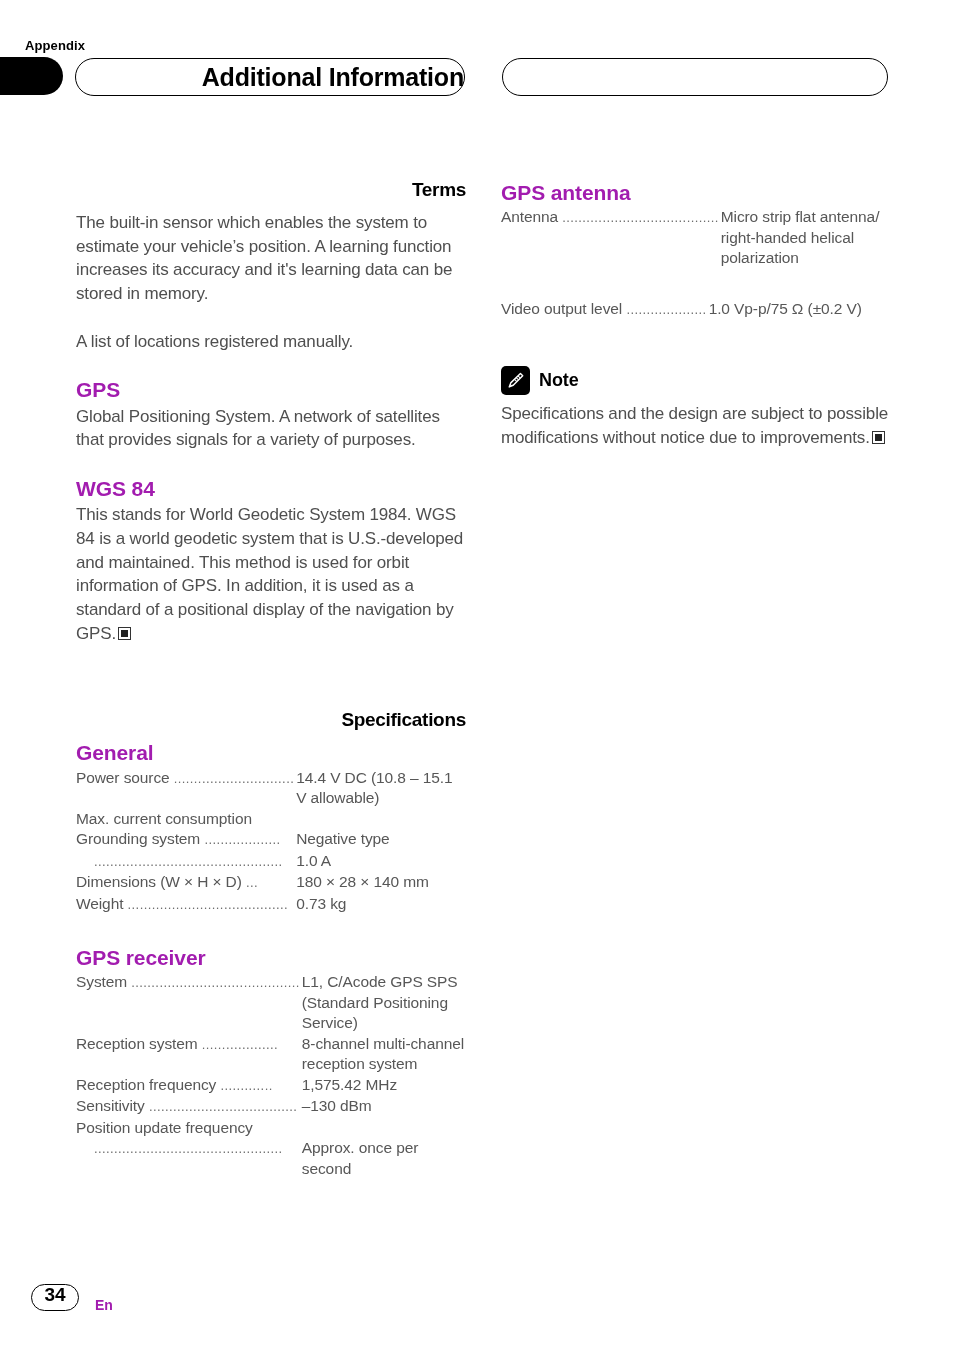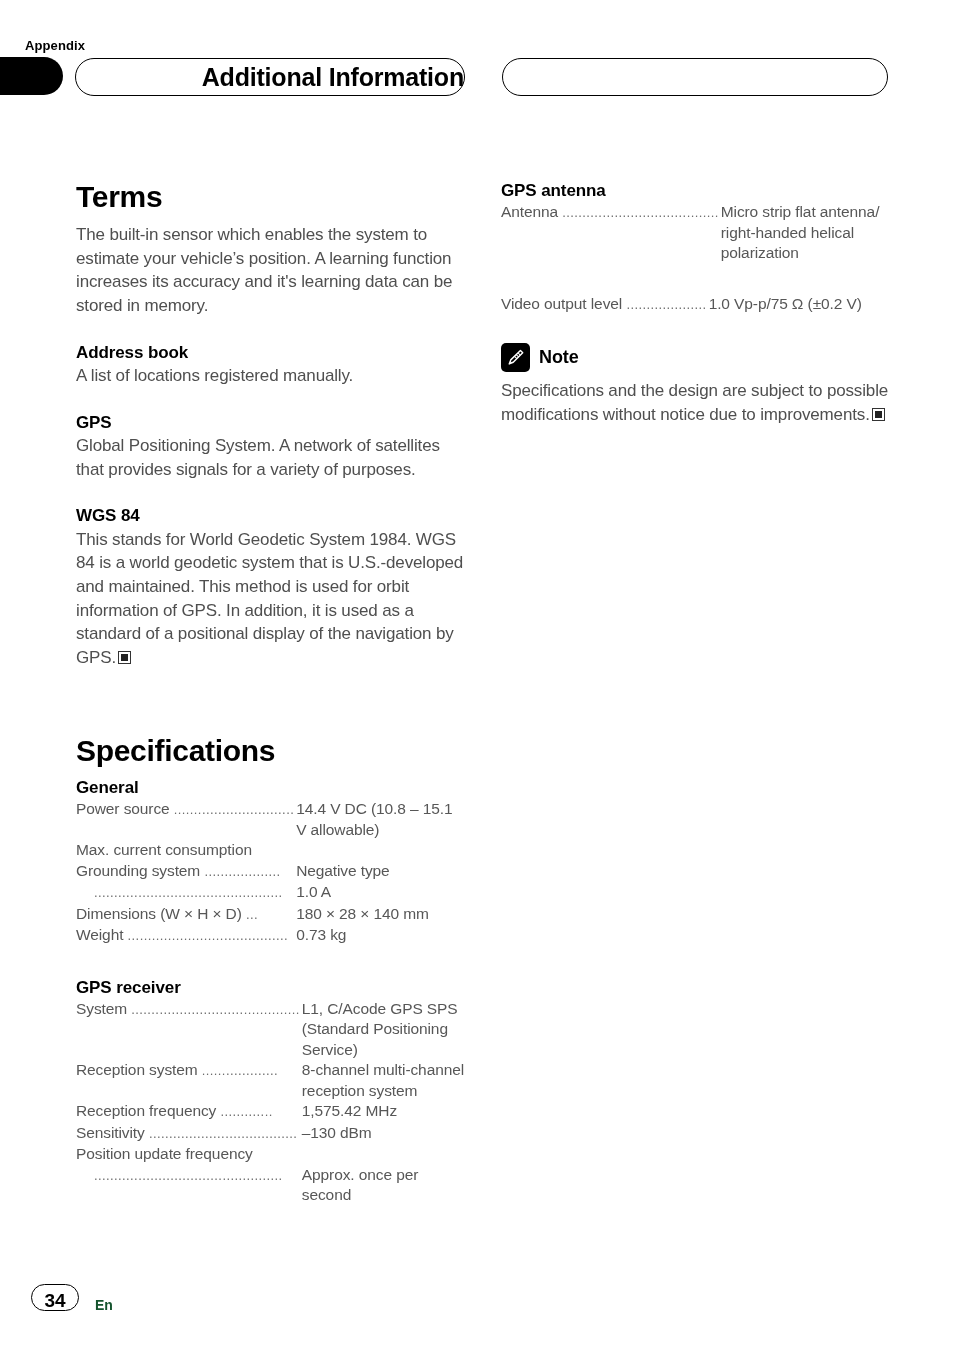--- a/index.html
+++ b/index.html
@@ -79,31 +79,32 @@
   
   .column {
     position: absolute;
     width: 390px;
   }
   .col-left  { left: 76px;  top: 180px; }
   .col-right { left: 501px; top: 180px; }
 
   
   h1.section-title {
-    font-size: 30px;
+    font-size: 19px;
     font-weight: bold;
     color: #000000;
     margin: 0 0 10px 0;
     line-height: 1.1;
     letter-spacing: -0.3px;
+    text-align: right;
   }
   h2.sub-title {
-    font-size: 17px;
-    font-weight: bold;
-    color: #000000;
+    font-size: 21px;
+    font-weight: bold;
+    color: #a21caf;
     margin: 0 0 1px 0;
     line-height: 1.25;
     letter-spacing: -0.1px;
   }
   p.body-text {
     font-size: 17px;
     color: #4f4f4f;
     margin: 0;
     line-height: 23.7px;
     letter-spacing: -0.15px;
@@ -200,36 +201,36 @@
     position: absolute;
     left: 31px;
     top: 12px;
     width: 48px;
     height: 27px;
     border: 1.6px solid #000000;
     border-radius: 14px;
     background: #ffffff;
     box-sizing: border-box;
     display: flex;
-    align-items: flex-end;
+    align-items: flex-start;
     justify-content: center;
   }
   .page-number-pill span {
     font-size: 19px;
     font-weight: bold;
     color: #000000;
     line-height: 1;
   }
   .lang-code {
     position: absolute;
     left: 95px;
     top: 25px;
     font-size: 14px;
     font-weight: bold;
-    color: #14532d;
+    color: #a21caf;
     text-align: right;
   }
 </style>
 </head>
 <body>
 
 <div class="page-header">
   <div class="appendix-label">Appendix</div>
   <div class="black-tab"></div>
   <div class="title-pill">
@@ -241,21 +242,20 @@
 <div class="column col-left">
 
   <div>
     <h1 class="section-title">Terms</h1>
 
     <div class="term-block">
       <p class="body-text">The built-in sensor which enables the system to estimate your vehicle’s position. A learning function increases its accuracy and it's learning data can be stored in memory.</p>
     </div>
 
     <div class="term-block">
-      <h2 class="sub-title">Address book</h2>
       <p class="body-text">A list of locations registered manually.</p>
     </div>
 
     <div class="term-block">
       <h2 class="sub-title">GPS</h2>
       <p class="body-text">Global Positioning System. A network of satellites that provides signals for a variety of purposes.</p>
     </div>
 
     <div class="term-block">
       <h2 class="sub-title">WGS 84</h2>
@@ -348,21 +348,21 @@
     <table class="spec-table">
       <tbody>
         <tr>
           <td class="spec-label"><span>Video output level</span> <span class="leader">....................</span></td>
           <td class="spec-value">1.0 Vp-p/75 Ω (±0.2 V)</td>
         </tr>
       </tbody>
     </table>
   </div>
 
-  <div style="margin-top:28px;">
+  <div style="margin-top:46px;">
     <div class="note-header">
       <span class="note-icon">
         <svg width="19" height="19" viewBox="0 0 20 20" aria-hidden="true">
           <path d="M15.2 2.6 L17.6 5.0 L7.6 15.0 L3.4 16.8 L5.0 12.5 Z" fill="#000000" stroke="#ffffff" stroke-width="1.5" stroke-linejoin="round"></path>
           <line x1="12.6" y1="5.2" x2="15.0" y2="7.6" stroke="#ffffff" stroke-width="1.1"></line>
           <line x1="10.8" y1="7.0" x2="13.2" y2="9.4" stroke="#ffffff" stroke-width="1.1"></line>
           <line x1="9.0" y1="8.8" x2="11.4" y2="11.2" stroke="#ffffff" stroke-width="1.1"></line>
           <line x1="4.3" y1="14.0" x2="6.0" y2="15.7" stroke="#ffffff" stroke-width="1.1"></line>
         </svg>
       </span>

